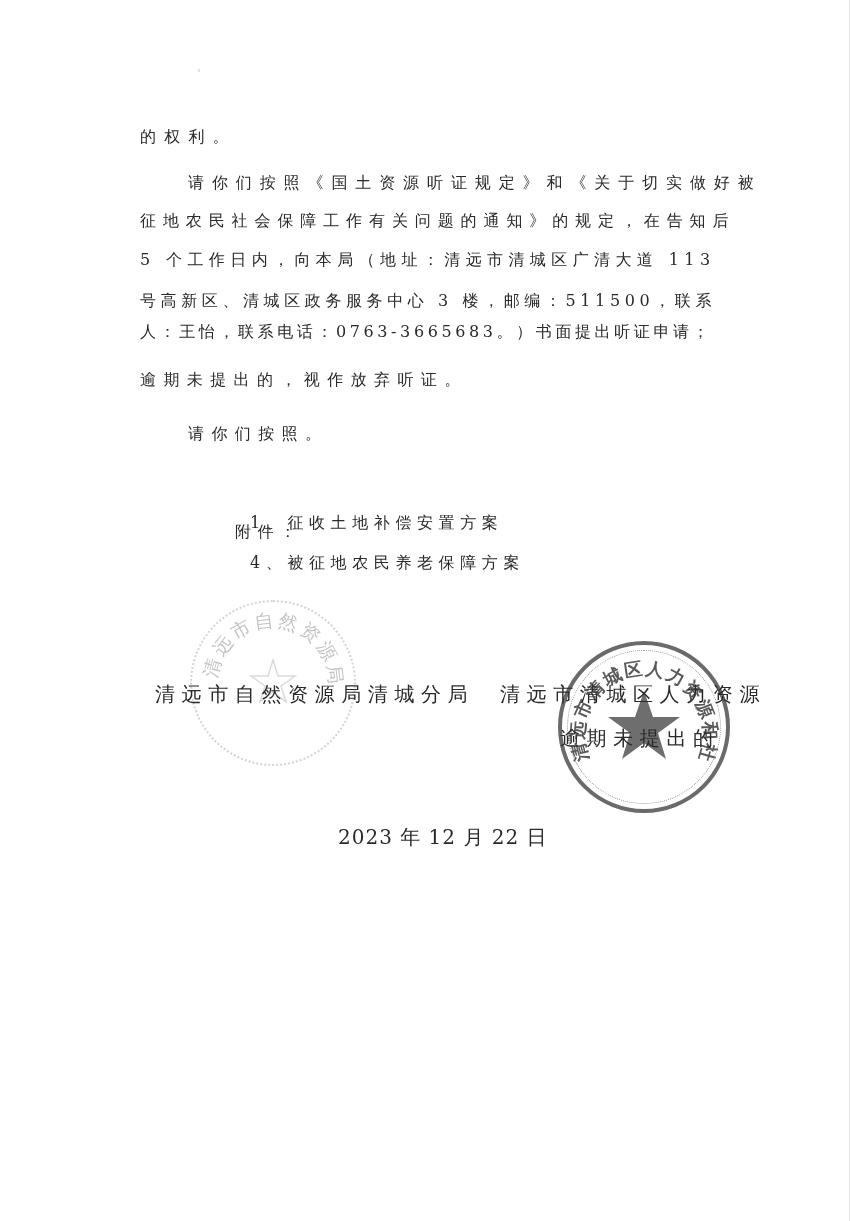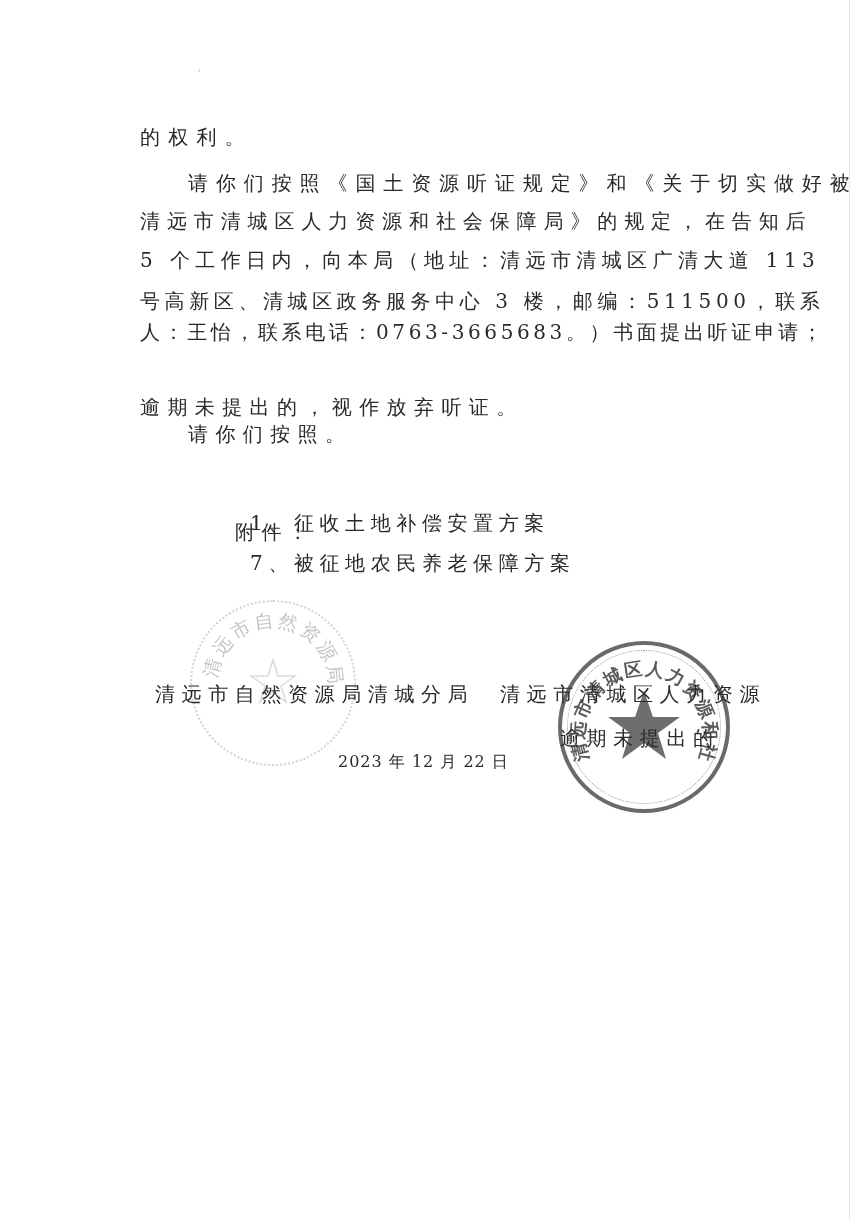--- a/index.html
+++ b/index.html
@@ -1,32 +1,32 @@
 <!DOCTYPE html>
 <html><head>
 <meta charset="utf-8">
 <style>
   html, body { margin: 0; padding: 0; background: #ffffff; }
   body { width: 850px; height: 1221px; position: relative; overflow: hidden;
          font-family: "DejaVu Serif", "Liberation Serif", serif; color: #2a2a2a; }
   .page-edge { position: absolute; right: 0; top: 0; width: 1px; height: 1221px; background: #e6e6e6; }
   .speck { position: absolute; left: 198px; top: 69px; width: 2px; height: 3px; background: #e0e0e0; }
-  .line { position: absolute; left: 140px; white-space: nowrap; font-size: 20px;
+  .line { position: absolute; left: 140px; white-space: nowrap; font-size: 16px;
           letter-spacing: 8.2px; line-height: 24px; }
   .indent { left: 188px; }
   .stamp { position: absolute; border-radius: 50%; }
   .stamp-left { left: 190px; top: 600px; width: 162px; height: 162px;
                 border: 2px dotted #cfcfcf; opacity: 0.9; }
   .stamp-left .ring-text { position: absolute; left: 0; top: 0; width: 100%; height: 100%; }
   .stamp-right { left: 558px; top: 641px; width: 172px; height: 172px;
                  border: 4px solid #6a6a6a; box-sizing: border-box; }
   .stamp-right::after { content: ""; position: absolute; left: 5px; top: 5px; right: 5px; bottom: 5px;
                         border-radius: 50%; border: 1px dotted #9a9a9a; }
   .sign { position: absolute; font-size: 20px; letter-spacing: 6.6px; white-space: nowrap; line-height: 24px; }
-  .date { position: absolute; left: 338px; top: 752px; font-size: 16px; white-space: nowrap; letter-spacing: 1px; }
+  .date { position: absolute; left: 338px; top: 824px; font-size: 20px; white-space: nowrap; letter-spacing: 1px; }
 </style>
 </head>
 <body>
 
 <div class="page-edge"></div>
 <div class="speck"></div>
 
 <div class="stamp stamp-left">
   <svg class="ring-text" viewBox="0 0 162 162">
     <defs>
@@ -47,29 +47,29 @@
     <text font-size="18" fill="#5a5a5a" font-family="DejaVu Sans, sans-serif" font-weight="bold" letter-spacing="2">
       <textPath href="#arcR" startOffset="2">清远市清城区人力资源和社会保障局</textPath>
     </text>
     <polygon points="86,50 95,76 122,76 100,92 108,118 86,102 64,118 72,92 50,76 77,76" fill="#6e6e6e"></polygon>
   </svg>
 </div>
 
 <div class="line" style="top:125px;">的权利。</div>
 
 <div class="line indent" style="top:171px; letter-spacing:7.9px;">请你们按照《国土资源听证规定》和《关于切实做好被</div>
-<div class="line" style="top:209px; letter-spacing:6.9px;">清远市清城区人力资源和社会保障局》的规定，在告知后</div>
+<div class="line" style="top:209px; letter-spacing:6.9px;">征地农民社会保障工作有关问题的通知》的规定，在告知后</div>
 <div class="line" style="top:248px; letter-spacing:5.4px;">5 个工作日内，向本局（地址：清远市清城区广清大道 113</div>
 <div class="line" style="top:289px; letter-spacing:4.6px;">号高新区、清城区政务服务中心 3 楼，邮编：511500，联系</div>
 <div class="line" style="top:320px; letter-spacing:3.6px;">人：王怡，联系电话：0763-3665683。）书面提出听证申请；</div>
-<div class="line" style="top:368px; letter-spacing:7.4px;margin-top:27px;">逾期未提出的，视作放弃听证。</div>
+<div class="line" style="top:368px; letter-spacing:7.4px;">逾期未提出的，视作放弃听证。</div>
 
 <div class="line indent" style="top:422px; letter-spacing:7.4px;">请你们按照。</div>
 
 <div class="line indent" style="top:520px; letter-spacing:6.4px;margin-left:47px;">附件：</div>
 <div class="line" style="top:511px; left:250px; letter-spacing:5.6px;">1、征收土地补偿安置方案</div>
-<div class="line" style="top:551px; left:250px; letter-spacing:5.6px;">7、被征地农民养老保障方案</div>
+<div class="line" style="top:551px; left:250px; letter-spacing:5.6px;">4、被征地农民养老保障方案</div>
 
 <div class="sign" style="left:155px; top:682px;">清远市自然资源局清城分局</div>
 <div class="sign" style="left:500px; top:682px;">清远市清城区人力资源</div>
 <div class="sign" style="left:560px; top:726px;">逾期未提出的</div>
 
 <div class="date">2023 年 12 月 22 日</div>
 
 </body></html>

